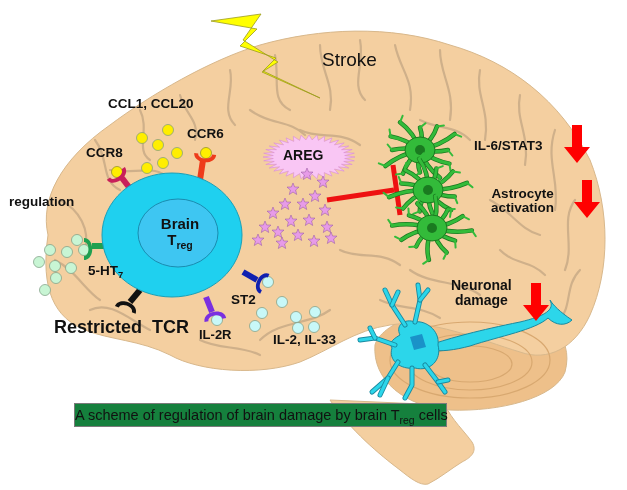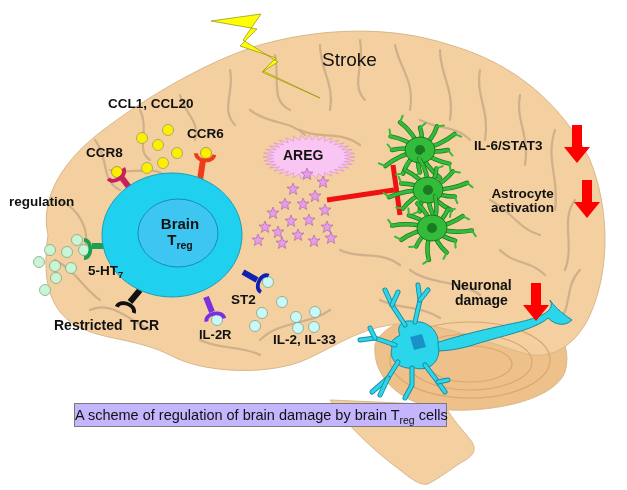--- a/index.html
+++ b/index.html
@@ -1,21 +1,21 @@
 <!DOCTYPE html>
 <html><head>
 <meta charset="utf-8">
 <style>
   html, body { margin: 0; padding: 0; background: #ffffff; }
   body { width: 627px; height: 490px; position: relative; overflow: hidden; font-family: "Liberation Sans", sans-serif; }
   #stage { position: absolute; left: 0; top: 0; width: 627px; height: 412px; }
   .lbl { position: absolute; font-family: "Liberation Sans", sans-serif; font-weight: bold; color: #111; white-space: nowrap; line-height: 1.05; }
   .lbl sub { font-size: 0.7em; vertical-align: -0.35em; line-height: 0; }
   .lbl.normal { font-weight: normal; }
-  #caption { position: absolute; left: 74px; top: 403px; width: 373px; height: 24px; background: #c4b5fd; border: 1px solid #7a7a7a; box-sizing: border-box; font-family: "Liberation Sans", sans-serif; font-size: 14.5px; color: #111; text-align: center; line-height: 22px; white-space: nowrap; }
+  #caption { position: absolute; left: 74px; top: 403px; width: 373px; height: 24px; background: #15803d; border: 1px solid #7a7a7a; box-sizing: border-box; font-family: "Liberation Sans", sans-serif; font-size: 14.5px; color: #111; text-align: center; line-height: 22px; white-space: nowrap; }
   #caption sub { font-size: 0.72em; vertical-align: -0.35em; line-height: 0; }
 </style>
 </head>
 <body>
 
 <div id="stage">
 <svg width="627" height="490" viewBox="0 0 627 490" xmlns="http://www.w3.org/2000/svg" style="position:absolute;left:0;top:0;">
   <defs>
     <g id="star5">
           <polygon points="0,-6 1.6,-2 6,-1.9 2.6,1 3.7,5.5 0,3 -3.7,5.5 -2.6,1 -6,-1.9 -1.6,-2"></polygon>
@@ -312,21 +312,21 @@
       </g>
 </svg>
 
 <div class="lbl normal" style="left:322px;top:50px;font-size:19px;">Stroke</div>
 
 <div class="lbl" style="left:108px;top:97px;font-size:13.5px;">CCL1, CCL20</div>
 <div class="lbl" style="left:86px;top:146px;font-size:13.5px;">CCR8</div>
 <div class="lbl" style="left:187px;top:127px;font-size:13.5px;text-align:right;">CCR6</div>
 <div class="lbl" style="left:9px;top:195px;font-size:13.5px;">regulation</div>
 <div class="lbl" style="left:73px;top:264px;font-size:13.5px;padding-left:15px;"><span>5-HT</span><sub>7</sub></div>
-<div class="lbl" style="left:39px;top:318px;font-size:14px;white-space:pre;padding-left:15px;">Restricted  TCR</div>
+<div class="lbl" style="left:39px;top:318px;font-size:18px;white-space:pre;padding-left:15px;">Restricted  TCR</div>
 <div class="lbl" style="left:171px;top:328px;font-size:13px;margin-left:28px;">IL-2R</div>
 <div class="lbl" style="left:231px;top:293px;font-size:13.5px;">ST2</div>
 <div class="lbl" style="left:273px;top:333px;font-size:13.5px;">IL-2, IL-33</div>
 
 <div class="lbl" style="left:158px;top:216px;font-size:15px;text-align:center;width:44px;">
   <div>Brain</div>
   <div><span>T</span><sub>reg</sub></div>
 </div>
 
 <div class="lbl" style="left:283px;top:148px;font-size:14px;">AREG</div>

